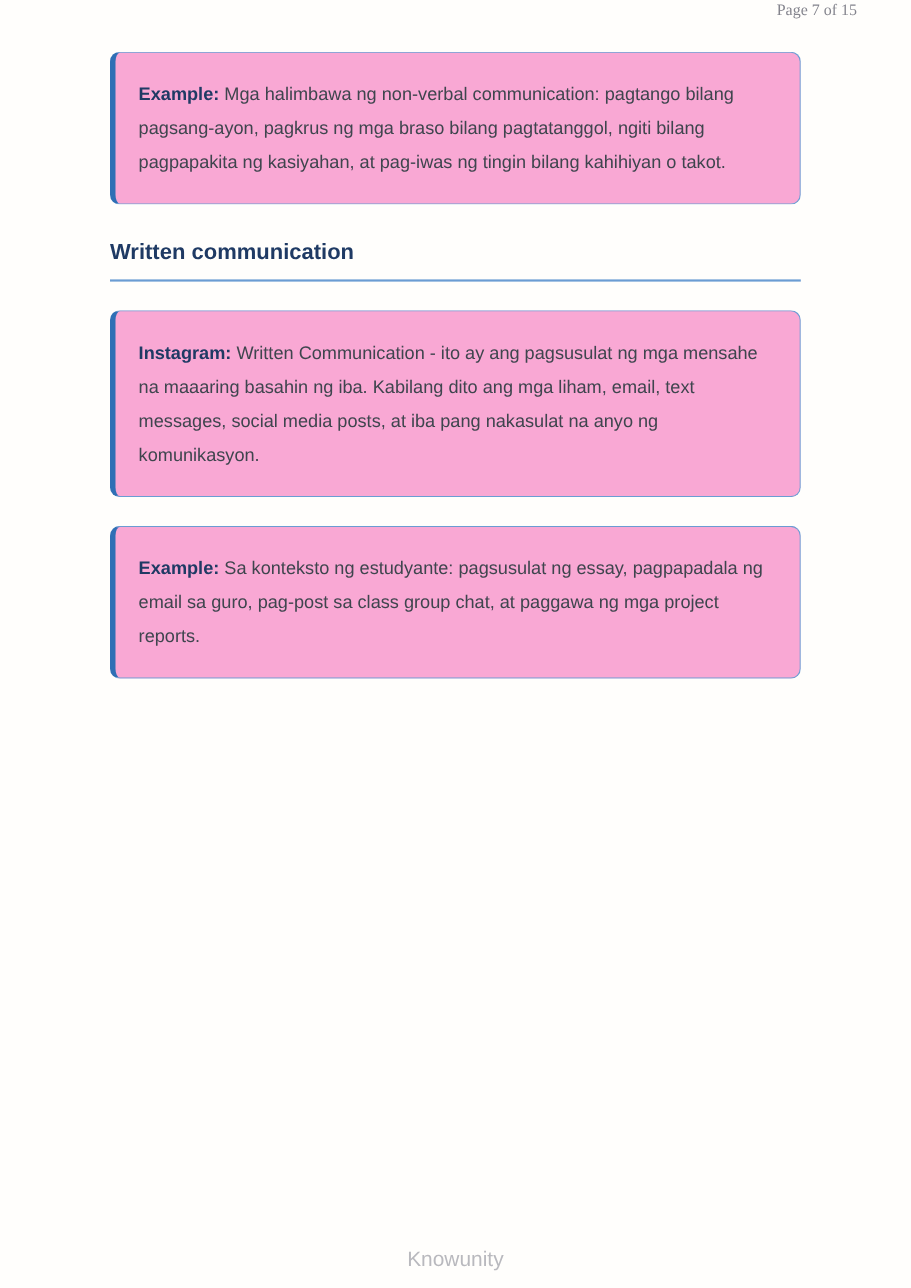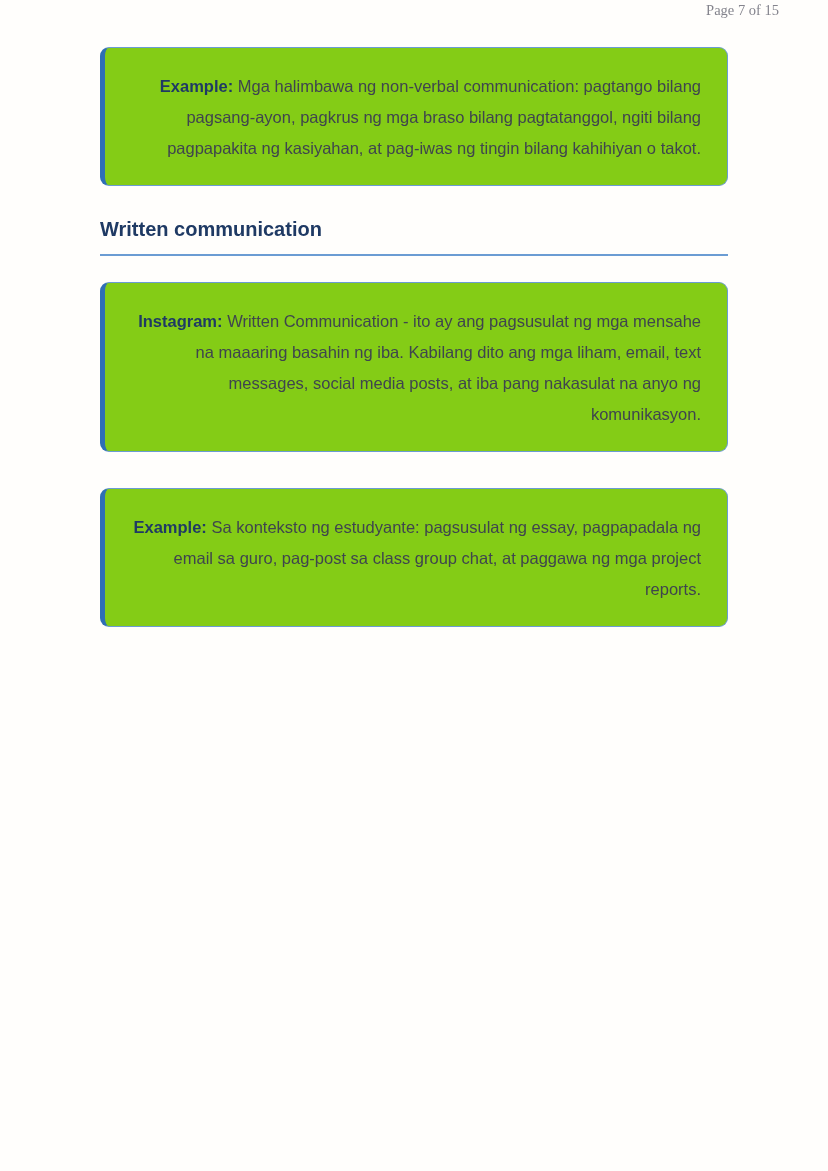--- a/index.html
+++ b/index.html
@@ -28,36 +28,35 @@
     left: 100px;
     top: 0;
     width: 628px;
   }
   .callout {
     box-sizing: border-box;
     border: 1.5px solid var(--box-border, #6b9cd3);
     border-left: 5px solid var(--accent-bar, #2f6fb5);
     border-radius: 9px;
     padding: 23px 26px 21px 21px;
-    background: #84cc16;
-    text-align: right;
+    background: #f9a8d4;
   }
   .callout p {
     margin: 0;
     font-size: 16.5px;
     line-height: 31px;
     color: var(--body-text, #3f454e);
   }
   .callout .label {
     font-weight: 700;
     color: var(--heading-navy, #1f3a64);
   }
   .box-1 { margin-top: 47px; }
   .box-2 { margin-top: 26px; }
-  .box-3 { margin-top: 36px; }
+  .box-3 { margin-top: 26px; }
   .section-heading {
     margin: 30px 0 0 0;
     font-size: 20px;
     font-weight: 700;
     line-height: 26px;
     color: var(--heading-navy, #1f3a64);
   }
   .heading-divider {
     margin: 12px 0 0 0;
     border: none;
@@ -101,14 +100,15 @@
       <p><span class="label">Instagram:</span> <span>Written Communication - ito ay ang pagsusulat ng mga mensahe na maaaring basahin ng iba. Kabilang dito ang mga liham, email, text messages, social media posts, at iba pang nakasulat na anyo ng komunikasyon.</span></p>
     </div>
 
 
     <div class="callout box-3">
       <p><span class="label">Example:</span> <span>Sa konteksto ng estudyante: pagsusulat ng essay, pagpapadala ng email sa guro, pag-post sa class group chat, at paggawa ng mga project reports.</span></p>
     </div>
 
   </div>
 
+  <div class="watermark">Knowunity</div>
 
 </div>
 
 </body></html>

